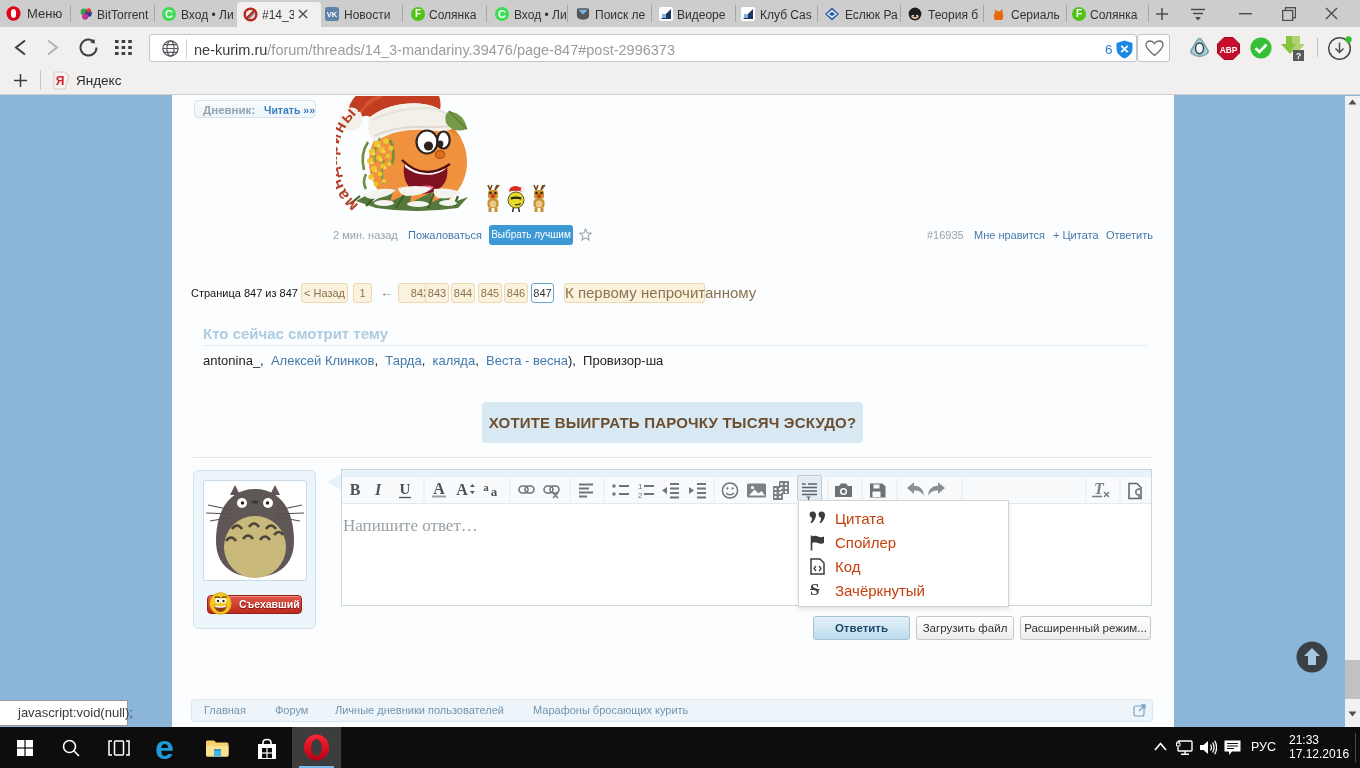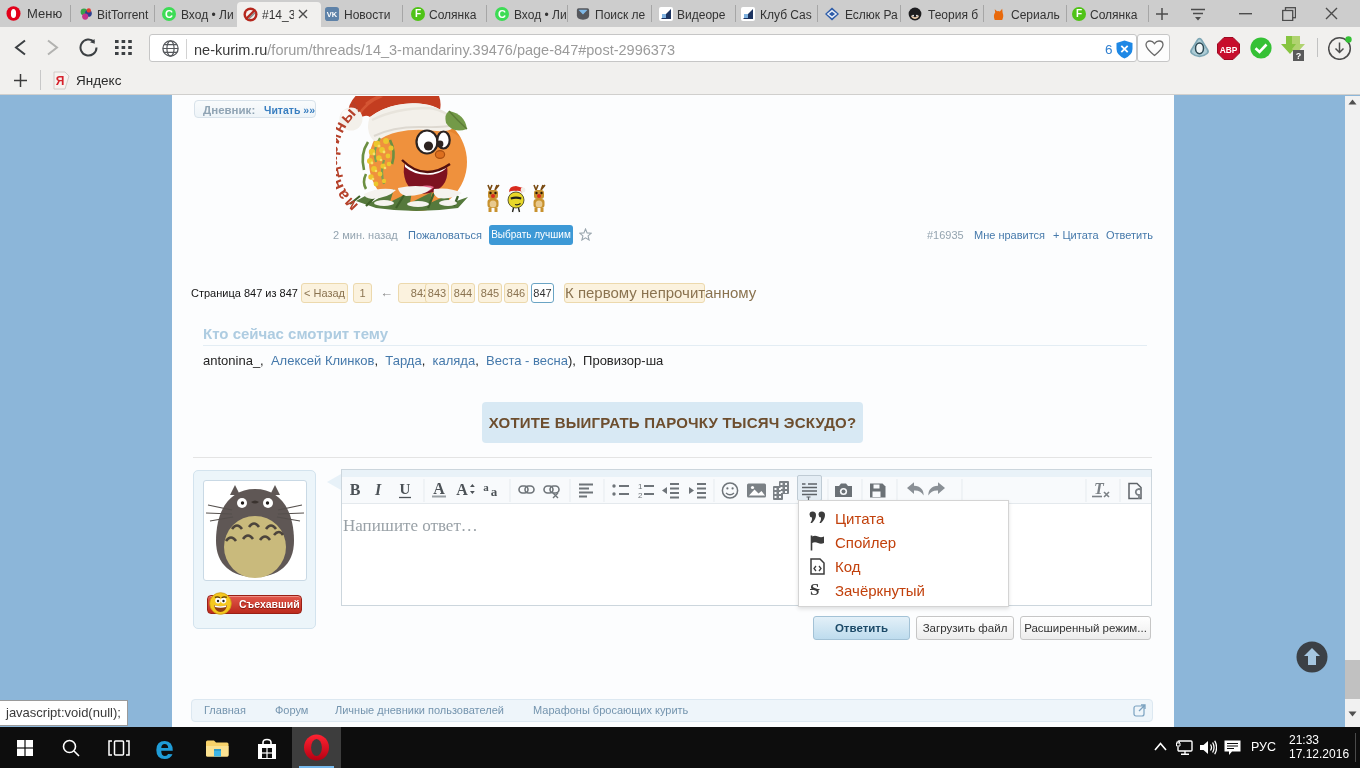--- a/index.html
+++ b/index.html
@@ -13,21 +13,21 @@
 #toolrow{position:absolute;left:0;top:27px;width:1360px;height:39px;background:#f1f0ee}
 #urlbox{position:absolute;left:149px;top:34px;width:988px;height:28px;background:#fff;border:1px solid #c6c6c6;border-radius:3px}
 #bookmarks{position:absolute;left:0;top:66px;width:1360px;height:29px;background:#f1f0ee;border-bottom:1px solid #d0cfcd}
 
 #page{position:absolute;left:0;top:95px;width:1360px;height:632px;background:#8cb6d9}
 #content{position:absolute;left:172px;top:0;width:1002px;height:632px;background:#fcfdfe}
 .link{color:#4579ab;text-decoration:none}
 .pgbtn{position:absolute;height:20px;background:#fbf2de;border:1px solid #ecd9ad;border-radius:3px;color:#8a7350;font-size:11px;text-align:center;line-height:18px;white-space:nowrap}
 
 #taskbar{position:absolute;left:0;top:727px;width:1360px;height:41px;background:#0d0d0d}
-#tooltip{position:absolute;left:0;top:700px;width:128px;height:26px;background:#fff;border:1px solid #9a9a9a;border-left:none;font-size:13px;color:#3a3a3a;line-height:24px;padding-left:6px}
+#tooltip{position:absolute;left:0;top:700px;width:128px;height:26px;background:#fff;border:1px solid #9a9a9a;border-left:none;font-size:13px;color:#3a3a3a;line-height:24px;padding-left:18px}
 .cico{position:absolute;top:7px;width:14px;height:14px;border-radius:50%;background:#3ddc55}
 .cico::after{content:"C";position:absolute;left:0;top:0;width:14px;height:14px;font-size:11px;font-weight:bold;color:#fff;text-align:center;line-height:14px}
 .fico{position:absolute;top:7px;width:14px;height:14px;border-radius:50%;background:#4fc316}
 .fico::after{content:"F";position:absolute;left:0;top:0;width:14px;height:14px;font-size:10px;font-weight:bold;color:#fff;text-align:center;line-height:14px}
 .vico{position:absolute;top:7px;width:14px;height:14px;background:#fff;border-radius:2px}
 .vico::after{content:"";position:absolute;left:2px;top:2px;border-left:10px solid transparent;border-bottom:10px solid #1d3461}
 .vico::before{content:"";position:absolute;left:3px;top:7px;width:4px;height:4px;background:#7fb2e0;z-index:1}
 .dditem{font-size:15px;color:#c2410c}
 .btn2{height:24px;background:linear-gradient(#ffffff,#ededed);border:1px solid #c6c6c6;border-radius:3px;font-size:11.5px;color:#333;text-align:center;line-height:22px;white-space:nowrap}
 .crumb{font-size:11px;color:#7494ae;white-space:nowrap}

